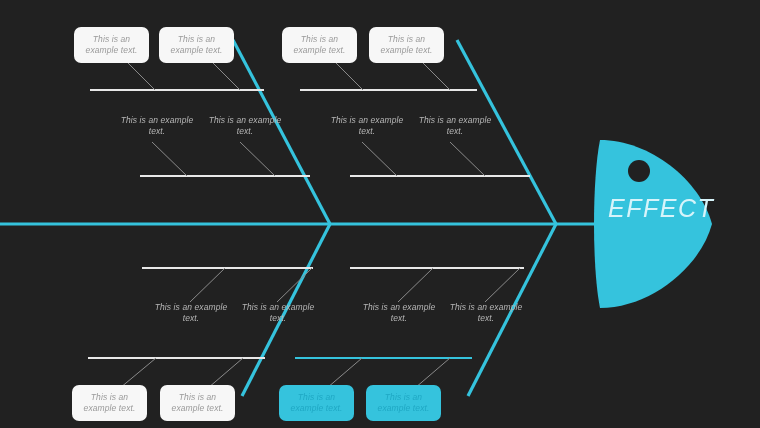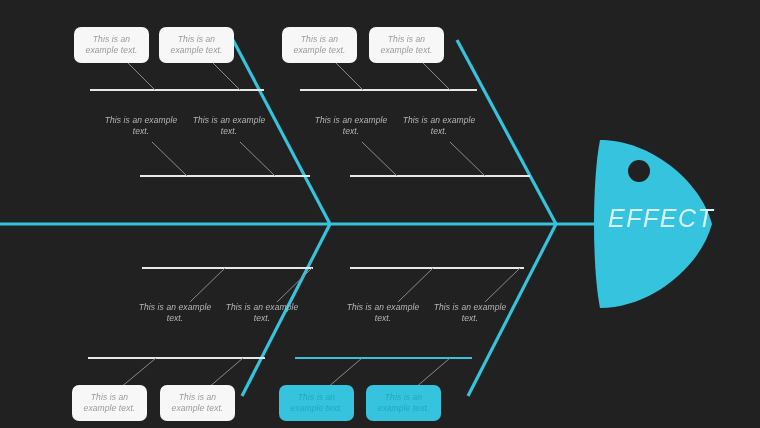--- a/index.html
+++ b/index.html
@@ -61,27 +61,28 @@
 
   
   .leaflabel {
     position: absolute;
     width: 86px;
     text-align: center;
     font-size: 8.5px;
     line-height: 1.35;
     color: #b6b6b6;
     letter-spacing: 0.1px;
+    margin-left: 16px;
   }
 
   
   .effect-text {
     position: absolute;
     left: 608px;
-    top: 204px;
+    top: 194px;
     font-size: 25px;
     letter-spacing: 1.5px;
     color: #d7f4fa;
     font-family: "Liberation Sans", sans-serif;
   }
 </style>
 </head>
 <body>
 
 <div id="stage">

